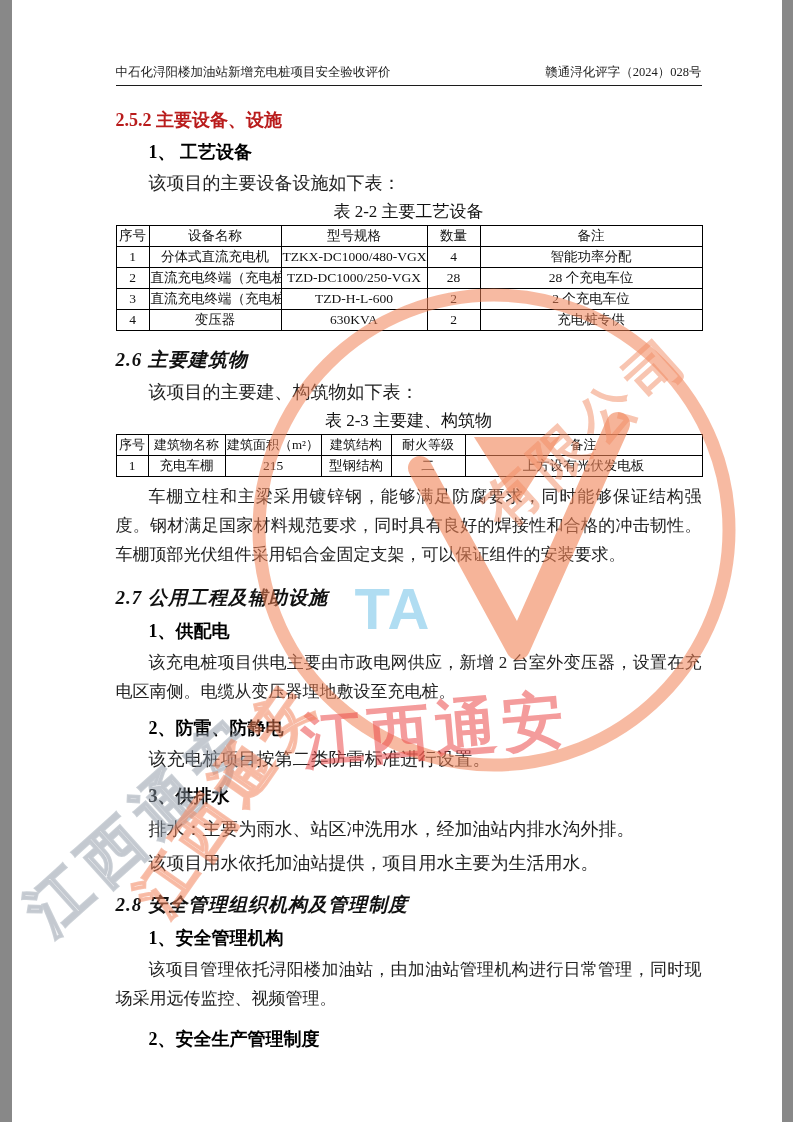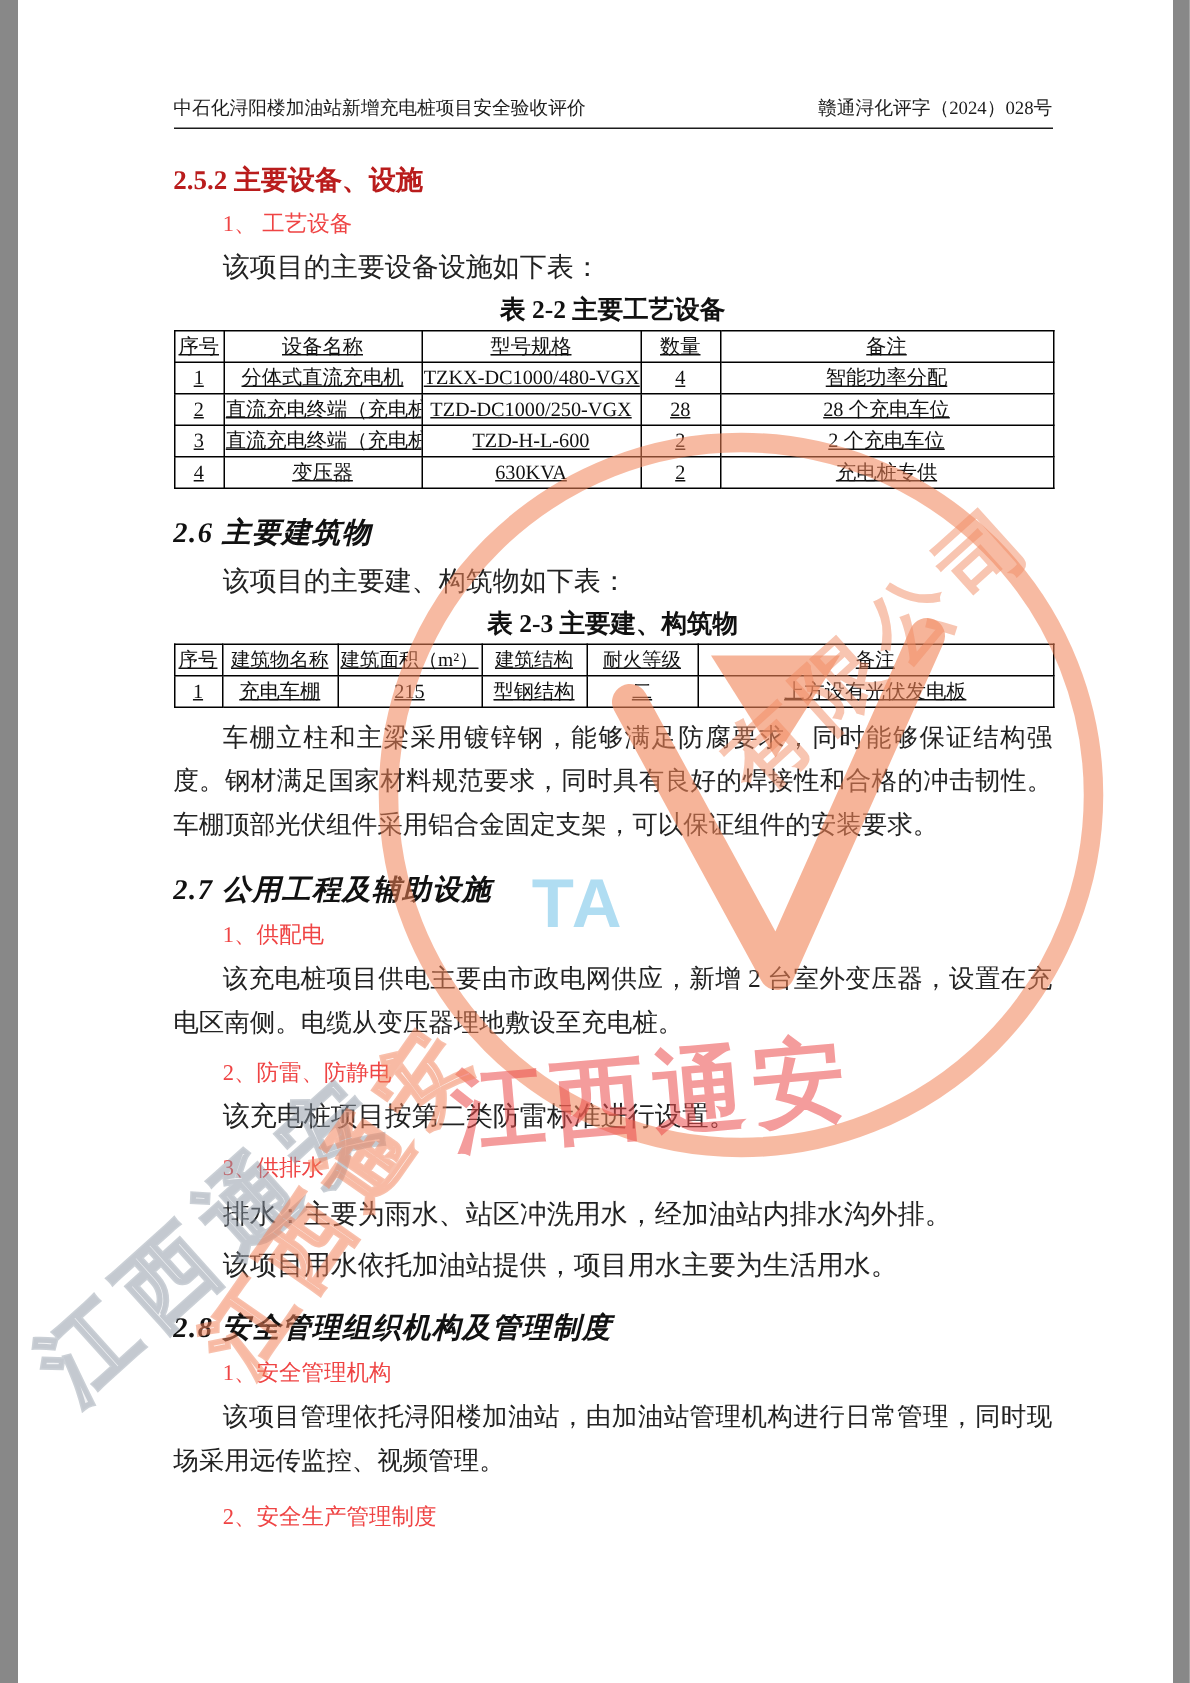--- a/index.html
+++ b/index.html
@@ -17,43 +17,43 @@
     position:absolute;left:104px;top:64px;width:586px;
     display:flex;justify-content:space-between;align-items:flex-end;
     font-size:12.5px;color:#1c1c1c;
     padding-bottom:4px;
     border-bottom:1.6px solid #1c1c1c;
   }
   
   .content{position:absolute;left:104px;top:96px;width:586px;}
   .h-level3{font-size:18px;font-weight:bold;margin:12px 0 0;color:#b91c1c;}
   .h-level2{font-size:19px;font-weight:bold;font-style:italic;margin:16px 0 0;color:#111;letter-spacing:1px;}
-  .h-sub{font-size:15px;font-weight:normal;margin:8px 0 0;padding-left:33px;color:#ef4444;}
+  .h-sub{font-size:18px;font-weight:bold;margin:8px 0 0;padding-left:33px;color:#000000;}
   .p-intro{font-size:18px;line-height:26px;margin:6px 0 0;text-indent:33px;}
   .p-body{font-size:17px;line-height:29px;margin:5px 0 0;text-indent:33px;text-align:justify;}
-  .tbl-caption{font-size:17px;font-weight:bold;text-align:center;margin:4px 0 2px;color:#111;}
+  .tbl-caption{font-size:17px;font-weight:normal;text-align:center;margin:4px 0 2px;color:#111;}
   
   table{border-collapse:collapse;width:586px;table-layout:fixed;margin-top:2px;}
   table,th,td{border:1px solid #000;}
   th,td{
     text-align:center;vertical-align:middle;
     font-size:13.5px;font-weight:normal;color:#111;
-    height:20px;padding:0 1px;overflow:hidden;white-space:nowrap;text-decoration:underline;
+    height:20px;padding:0 1px;overflow:hidden;white-space:nowrap;
   }
   .t23 th{font-size:13px;}
   
   .doc-footer{position:absolute;left:0;top:1038px;width:793px;text-align:right;font-size:13px;color:#333;}
   
   .wm{position:absolute;inset:0;pointer-events:none;z-index:5;}
   .wm *{pointer-events:none;}
   .wm-svg{position:absolute;left:0;top:0;}
   .wm-ta{
     position:absolute;left:343px;top:575px;
     font-family:"Liberation Sans","DejaVu Sans",sans-serif;
-    font-size:46px;font-weight:bold;letter-spacing:2px;
+    font-size:58px;font-weight:bold;letter-spacing:2px;
     color:rgba(150,210,238,0.75);
   }
   .wm-red{
     position:absolute;left:293px;top:700px;
     font-size:62px;font-weight:bold;letter-spacing:5px;
     color:rgba(235,75,75,0.55);
     transform:rotate(-5deg);transform-origin:left bottom;
     white-space:nowrap;
   }
   .wm-diag{

